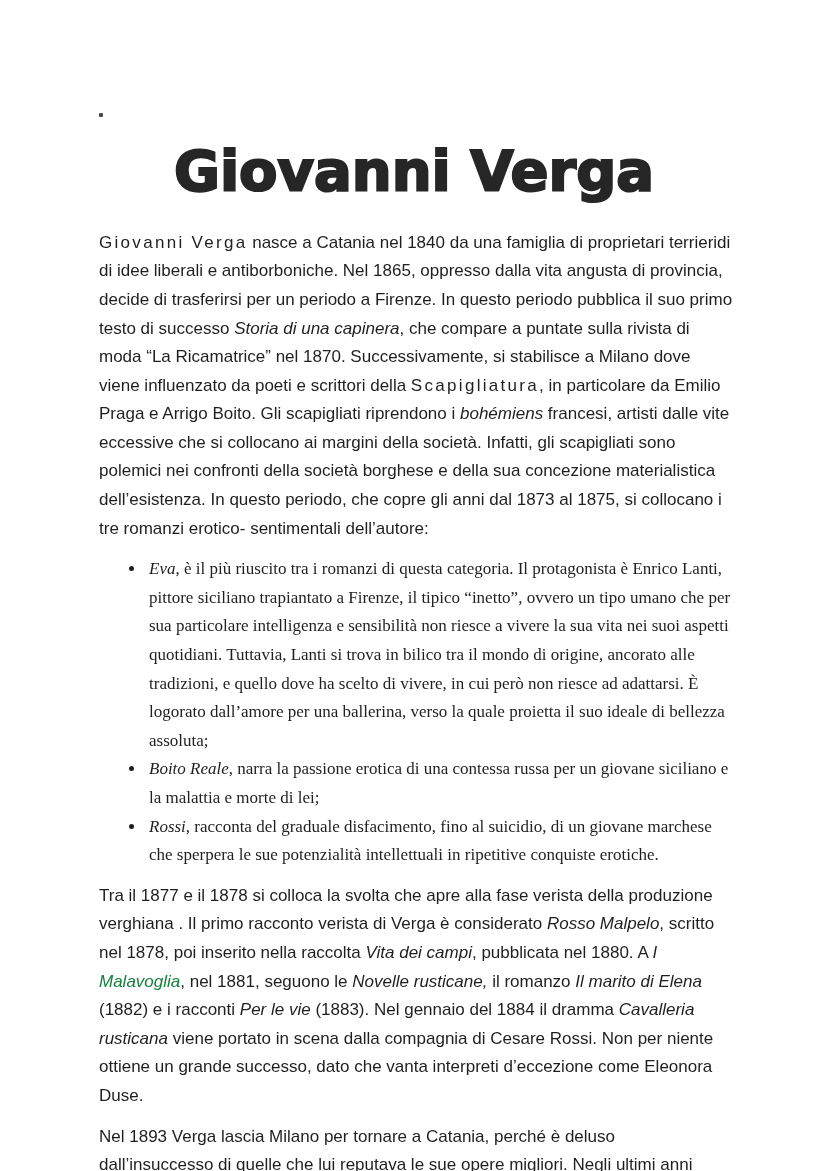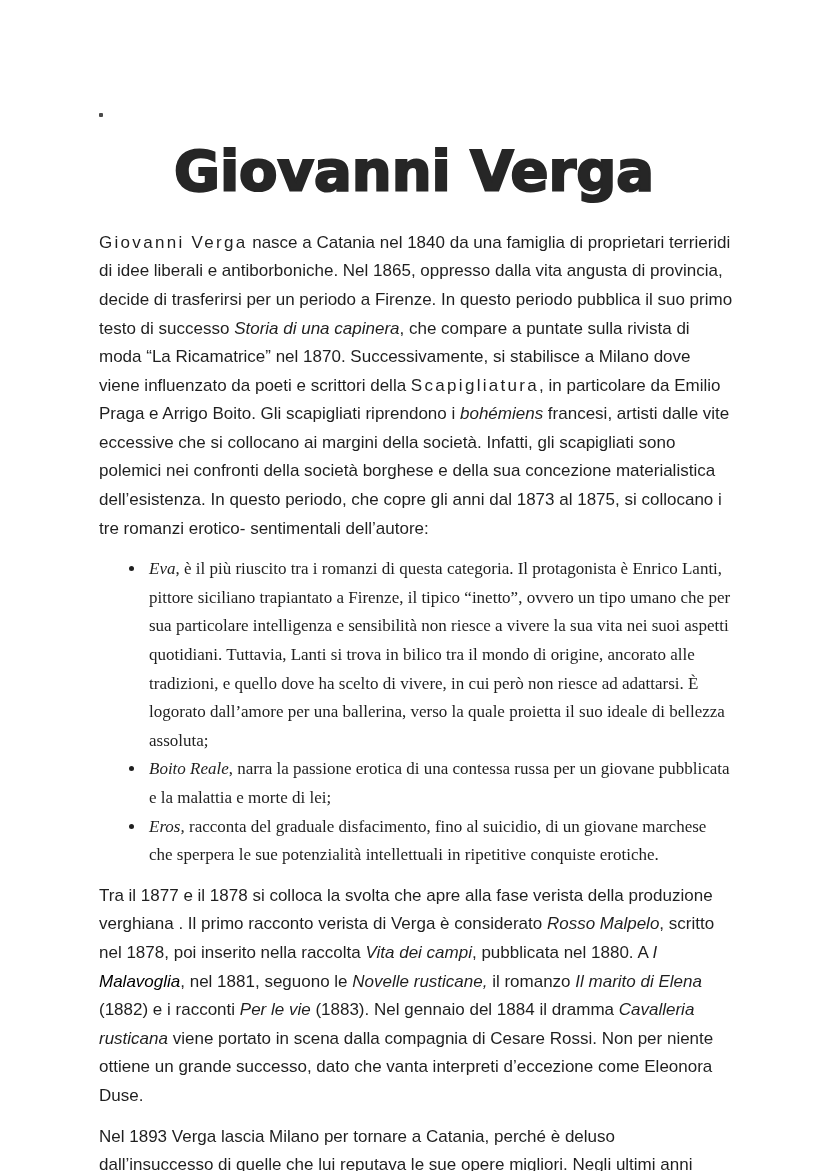--- a/index.html
+++ b/index.html
@@ -51,31 +51,31 @@
     margin: 12px 0 12px 0;
     padding-left: 47px;
     list-style-type: disc;
     font-family: Liberation Serif, serif;
   }
   .content li {
     padding-left: 3px;
   }
   .it { font-style: italic; }
   .ls { letter-spacing: 2.3px; }
-  .link { color: #000000; }
+  .link { color: #15803d; }
 </style>
 </head>
 <body>
 
 <div class="page">
   <span class="stray-dot"></span>
   <h1 class="doc-title">Giovanni Verga</h1>
   <div class="content">
       <p><span class="ls">Giovanni Verga</span><span> nasce a Catania nel 1840 da una famiglia di proprietari terrieridi di idee liberali e antiborboniche. Nel 1865, oppresso dalla vita angusta di provincia, decide di trasferirsi per un periodo a Firenze. In questo periodo pubblica il suo primo testo di successo </span><span class="it">Storia di una capinera</span><span>, che compare a puntate sulla rivista di moda “La Ricamatrice” nel 1870. Successivamente, si stabilisce a Milano dove viene influenzato da poeti e scrittori della </span><span class="ls">Scapigliatura</span><span>, in particolare da Emilio Praga e Arrigo Boito. Gli scapigliati riprendono i </span><span class="it">bohémiens</span><span> francesi, artisti dalle vite eccessive che si collocano ai margini della società. Infatti, gli scapigliati sono polemici nei confronti della società borghese e della sua concezione materialistica dell’esistenza.  In questo periodo, che copre gli anni dal 1873 al 1875, si collocano i tre romanzi erotico- sentimentali dell’autore:</span></p>
       <ul>
         <li><span class="it">Eva</span><span>, è il più riuscito tra i romanzi di questa categoria. Il protagonista è Enrico Lanti, pittore siciliano trapiantato a Firenze, il tipico “inetto”, ovvero un tipo umano che per sua particolare intelligenza e sensibilità non riesce a vivere la sua vita nei suoi aspetti quotidiani. Tuttavia, Lanti si trova in bilico tra il mondo di origine, ancorato alle tradizioni, e quello dove ha scelto di vivere, in cui però non riesce ad adattarsi. È logorato dall’amore per una ballerina, verso la quale proietta il suo ideale di bellezza assoluta;</span></li>
-        <li><span class="it">Boito Reale</span><span>, narra la passione erotica di una contessa russa per un giovane pubblicata e la malattia e morte di lei;</span></li>
-        <li><span class="it">Eros,</span><span> racconta del graduale disfacimento, fino al suicidio, di un giovane marchese che sperpera le sue potenzialità intellettuali in ripetitive conquiste erotiche.</span></li>
+        <li><span class="it">Boito Reale</span><span>, narra la passione erotica di una contessa russa per un giovane siciliano e la malattia e morte di lei;</span></li>
+        <li><span class="it">Rossi,</span><span> racconta del graduale disfacimento, fino al suicidio, di un giovane marchese che sperpera le sue potenzialità intellettuali in ripetitive conquiste erotiche.</span></li>
       </ul>
       <p><span>Tra il 1877 e il 1878 si colloca la svolta che apre alla fase verista della produzione verghiana . Il primo racconto verista di Verga è considerato </span><span class="it">Rosso Malpelo</span><span>, scritto nel 1878, poi inserito nella raccolta </span><span class="it">Vita dei campi</span><span>, pubblicata nel 1880. A </span><span class="it">I </span><span class="it link">Malavoglia</span><span>, nel 1881,  seguono le </span><span class="it">Novelle rusticane,</span><span> il romanzo </span><span class="it">Il marito di Elena</span><span> (1882) e i  racconti </span><span class="it">Per le vie</span><span> (1883).  Nel gennaio del 1884 il dramma </span><span class="it">Cavalleria rusticana</span><span> viene portato in scena dalla compagnia di Cesare Rossi. Non per niente ottiene un grande successo, dato che vanta interpreti d’eccezione come Eleonora Duse.</span></p>
       <p><span>Nel 1893 Verga lascia Milano per tornare a Catania, perché è deluso dall’insuccesso di quelle che lui reputava  le sue opere migliori. Negli ultimi anni della sua vita, vive in maniera</span></p>
     </div>
 </div>
 
 </body></html>

